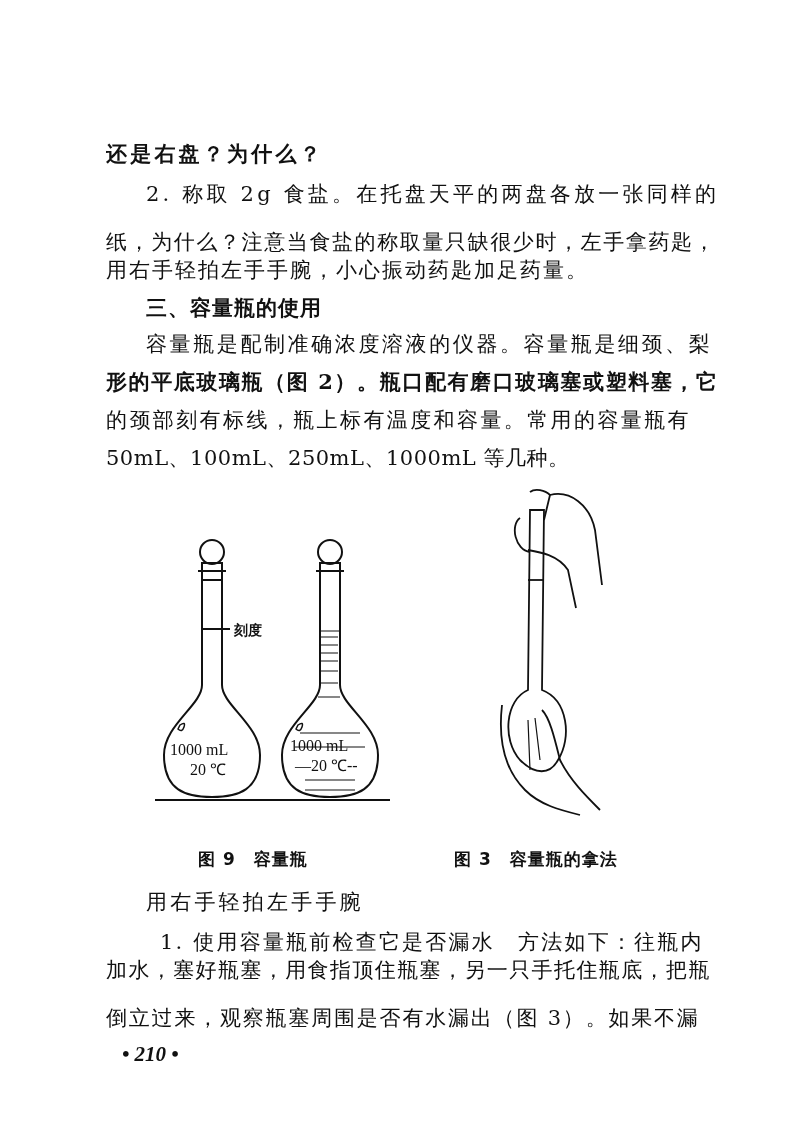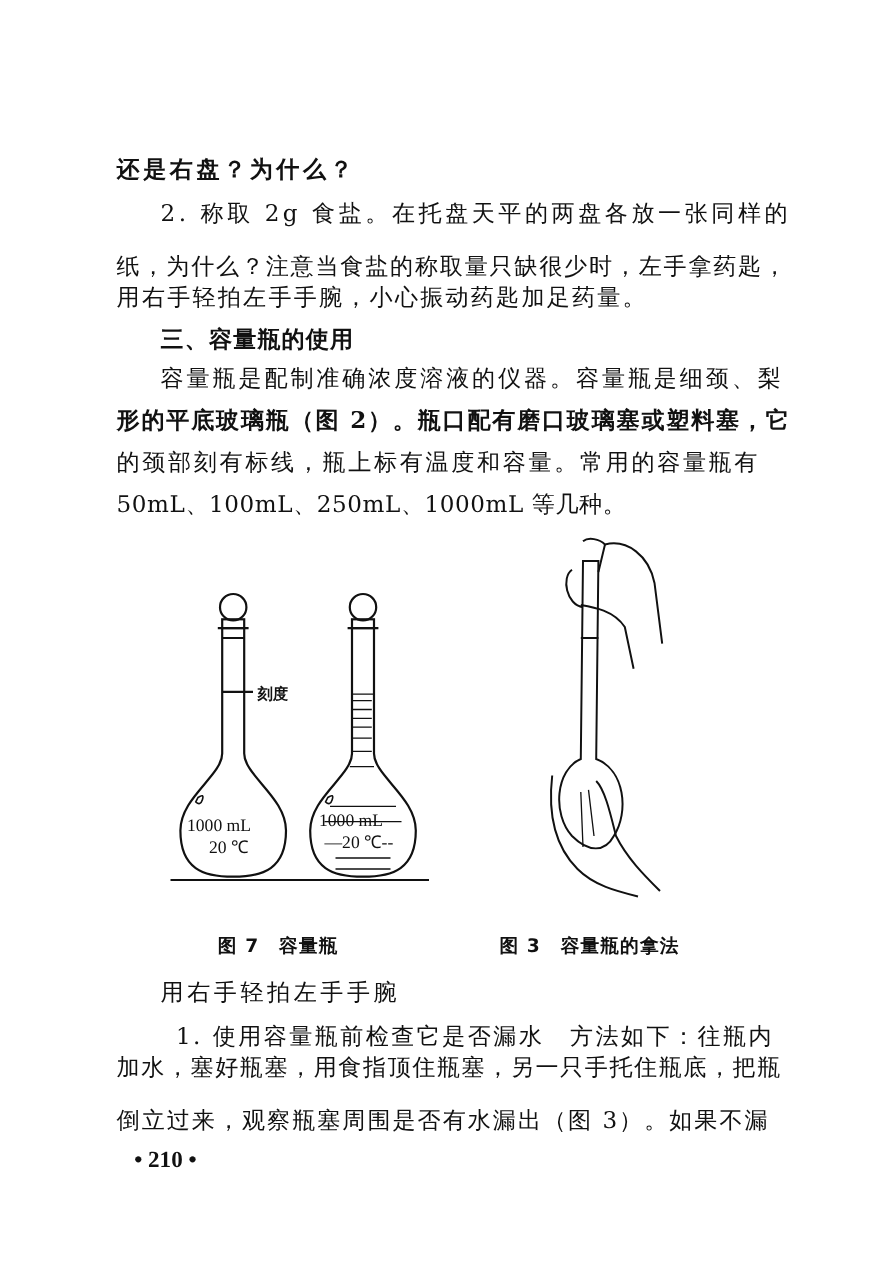--- a/index.html
+++ b/index.html
@@ -3,21 +3,21 @@
 <meta charset="utf-8">
 <style>
   html, body { margin: 0; padding: 0; }
   body {
     width: 800px; height: 1147px; background: #ffffff; position: relative; overflow: hidden;
     font-family: "DejaVu Serif", "Liberation Serif", serif; color: #111;
   }
   .line { position: absolute; font-size: 21px; letter-spacing: 3.2px; white-space: nowrap; }
   .heading { font-family: "DejaVu Sans", "Liberation Sans", sans-serif; font-weight: bold; letter-spacing: 1px; }
   .caption { position: absolute; font-size: 17px; font-family: "DejaVu Sans", sans-serif; font-weight: bold; letter-spacing: 1px; }
-  .pagenum { position: absolute; font-size: 21px; font-weight: bold; font-family: "Liberation Serif", serif; }
+  .pagenum { position: absolute; font-size: 21px; font-style: italic; font-weight: bold; font-family: "Liberation Serif", serif; }
   svg { position: absolute; }
   .svgtxt { font-family: "Liberation Serif", serif; font-size: 16px; fill: #111; }
 </style>
 </head>
 <body>
 
 <div class="line" style="left:106px;top:140px;font-weight:bold;">还是右盘？为什么？</div>
 <div class="line" style="left:146px;top:180px;">2. 称取 2g 食盐。在托盘天平的两盘各放一张同样的</div>
 <div class="line" style="left:106px;top:228px;letter-spacing:1.6px;">纸，为什么？注意当食盐的称取量只缺很少时，左手拿药匙，</div>
 <div class="line" style="left:106px;top:256px;letter-spacing:2px;">用右手轻拍左手手腕，小心振动药匙加足药量。</div>
@@ -62,21 +62,21 @@
     <path d="M50,30 L48,210 C25,220 22,260 40,280 C55,295 70,295 78,280 C92,258 88,220 62,210 L64,30 Z"></path>
     <path d="M48,100 L64,100"></path>
     <path d="M50,12 C55,8 65,10 70,15 C90,10 110,25 115,50 L122,105"></path>
     <path d="M70,15 L64,40 M40,38 C30,45 35,70 50,72 M48,70 C60,72 78,75 88,90 L96,128"></path>
     <path d="M22,225 C18,260 25,290 45,310 C60,325 80,330 100,335"></path>
     <path d="M62,230 C70,238 75,260 80,280 C90,300 105,315 120,330"></path>
     <path d="M55,238 L60,280 M48,240 L50,290" stroke-width="1.2"></path>
   </g>
 </svg>
 
-<div class="caption" style="left:198px;top:848px;">图 7　容量瓶</div>
+<div class="caption" style="left:198px;top:848px;">图 9　容量瓶</div>
 <div class="caption" style="left:454px;top:848px;">图 3　容量瓶的拿法</div>
 
 <div class="line" style="left:146px;top:888px;">用右手轻拍左手手腕</div>
 <div class="line" style="left:160px;top:928px;letter-spacing:2.2px;">1. 使用容量瓶前检查它是否漏水　方法如下：往瓶内</div>
 <div class="line" style="left:106px;top:956px;letter-spacing:1.4px;">加水，塞好瓶塞，用食指顶住瓶塞，另一只手托住瓶底，把瓶</div>
 <div class="line" style="left:106px;top:1004px;letter-spacing:1.8px;">倒立过来，观察瓶塞周围是否有水漏出（图 3）。如果不漏</div>
 
 <div class="pagenum" style="left:122px;top:1042px;">• 210 •</div>
 
 </body></html>

